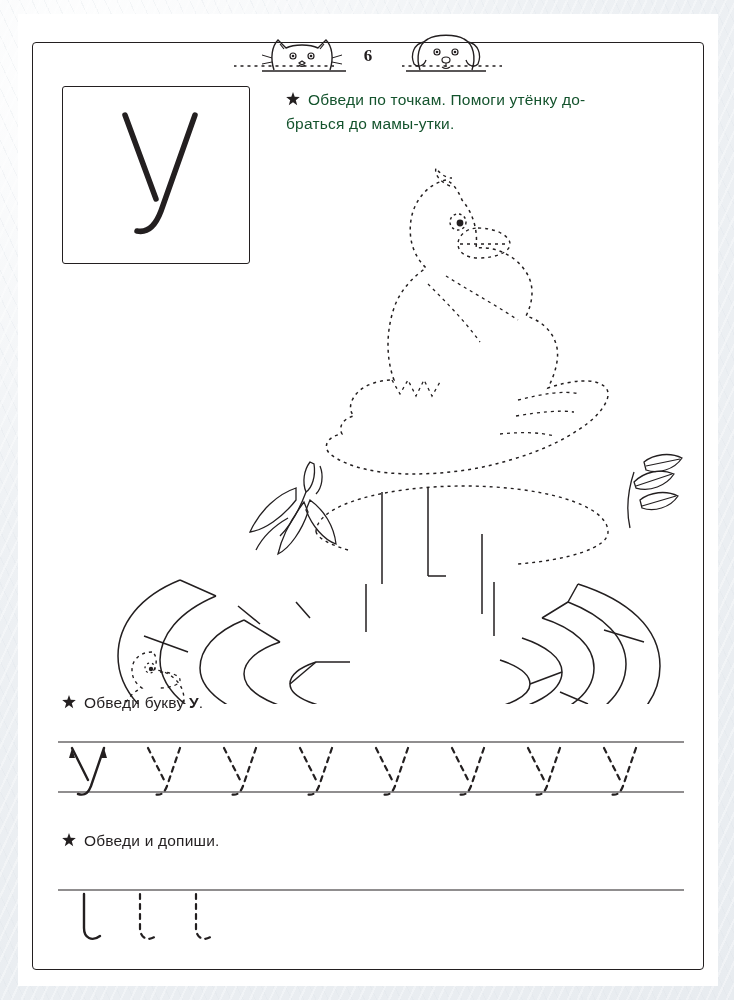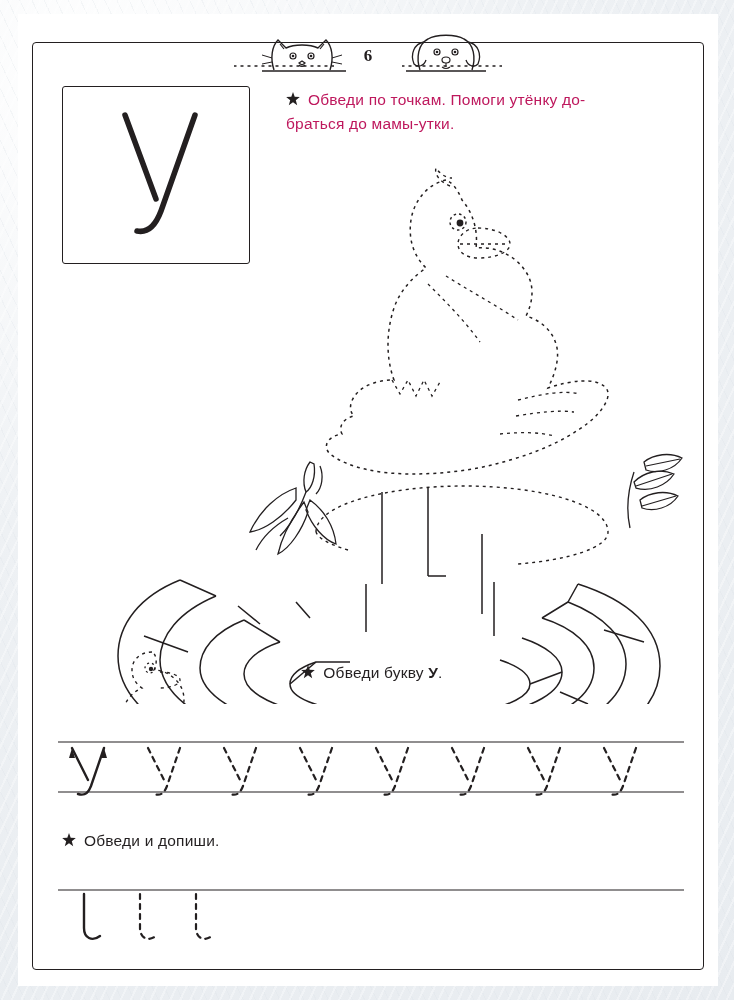--- a/index.html
+++ b/index.html
@@ -52,38 +52,38 @@
   .letter-box{
     position:absolute;left:44px;top:72px;width:186px;height:176px;
     border:1.6px solid #231f20;border-radius:3px;background:#fff;
   }
   .letter-glyph{
     position:absolute;left:0;top:0;width:100%;height:100%;
   }
   
   .instr-top{
     position:absolute;left:268px;top:74px;width:390px;
-    font-size:15.5px;line-height:24px;color:#be185d;
+    font-size:15.5px;line-height:24px;color:#14532d;
     letter-spacing:.2px;
   }
   .star{
     display:inline-block;width:14px;height:14px;margin-right:8px;vertical-align:-1px;
   }
   .illus{
     position:absolute;left:30px;top:130px;width:640px;height:560px;
   }
   
   .task{
     position:absolute;left:44px;right:36px;
   }
   .task-label{
     font-size:15.5px;color:#231f20;letter-spacing:.2px;
   }
   .task-label b{font-weight:bold;}
-  .task2{top:650px;text-align:center;}
+  .task2{top:680px;}
   .task3{top:818px;}
   .ruled{
     position:absolute;left:40px;right:34px;height:62px;
   }
   .ruled2{top:726px;}
   .ruled3{top:874px;}
   svg{display:block;}
   .nm{fill:none;stroke:#231f20;}
 </style>
 </head>

